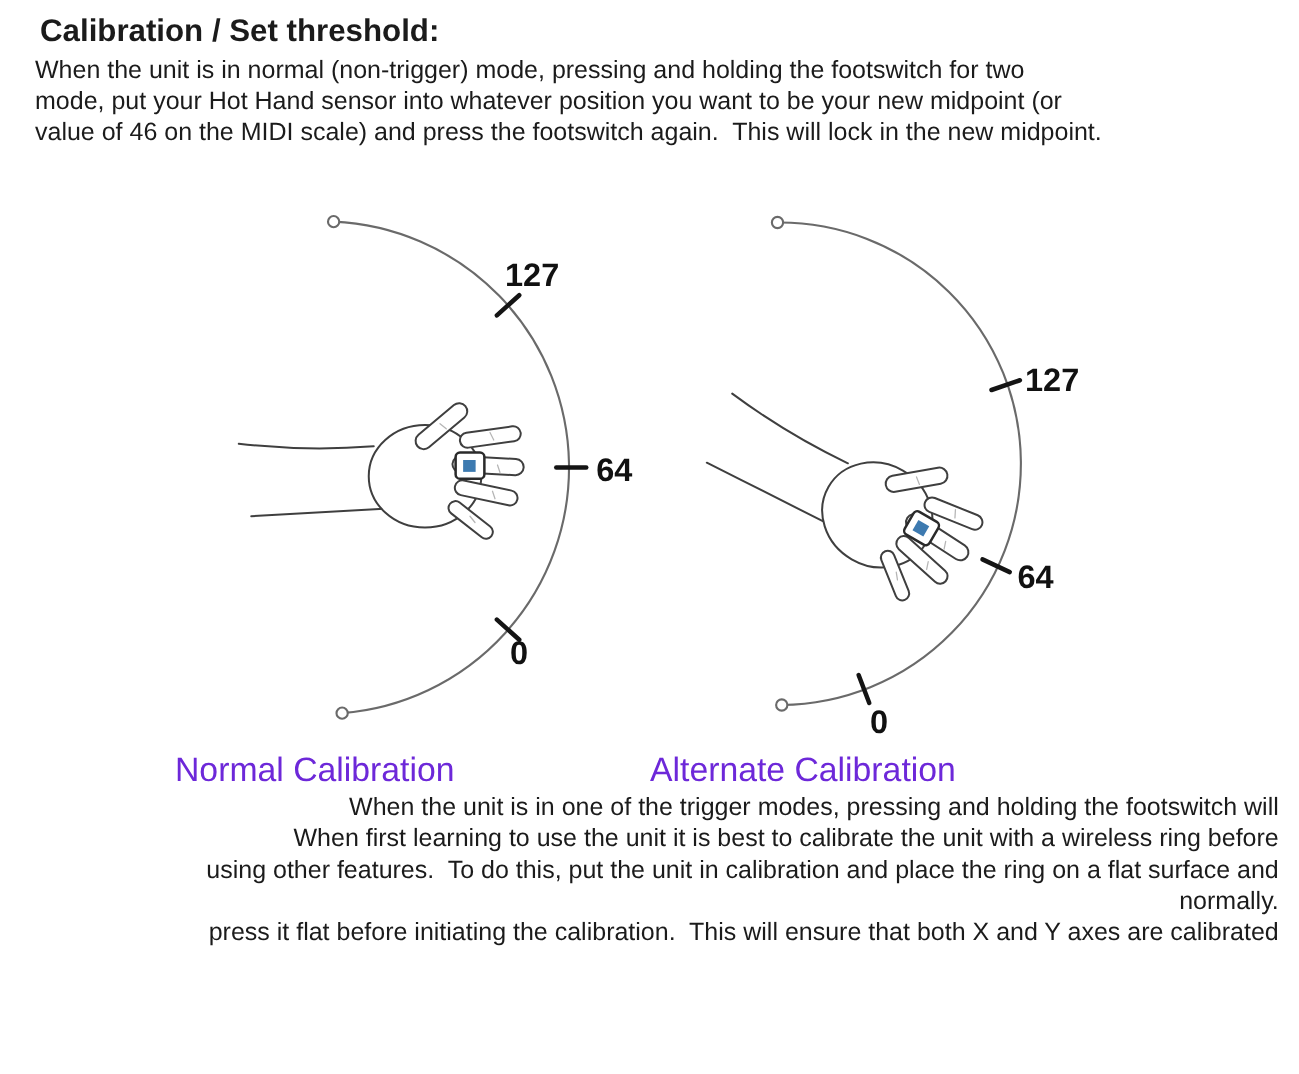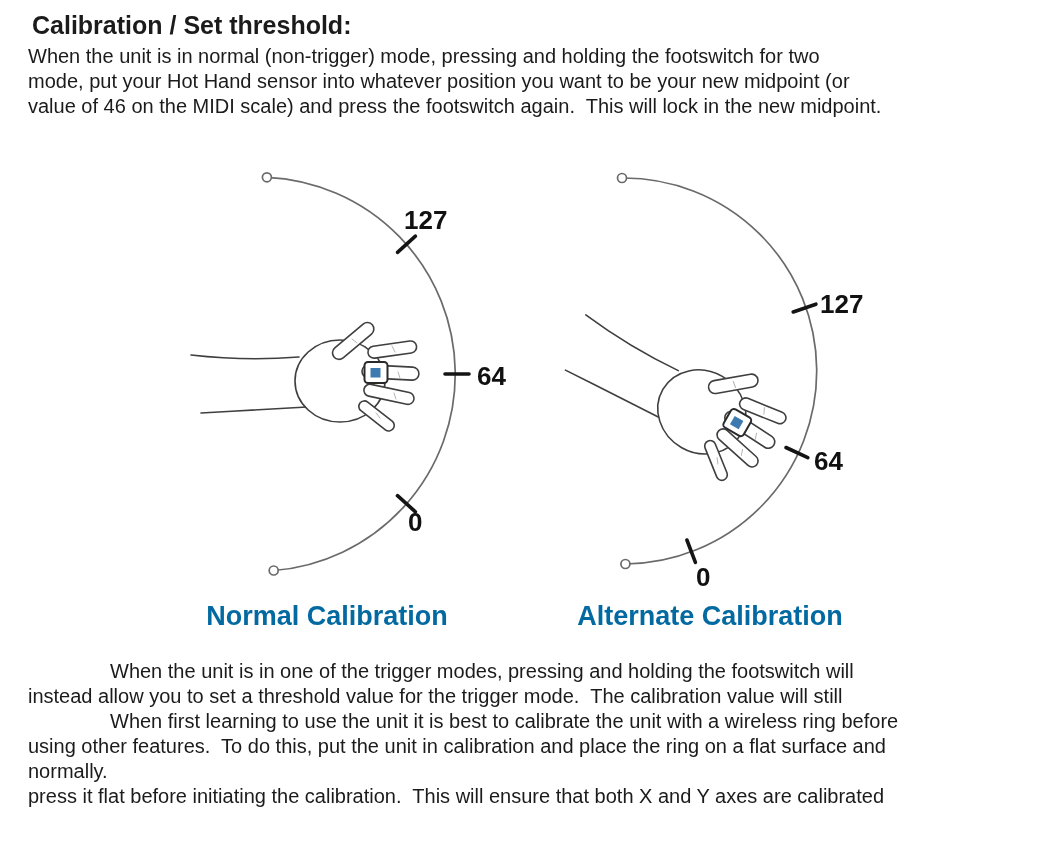--- a/index.html
+++ b/index.html
@@ -22,34 +22,33 @@
   .textblock {
     position: absolute;
     left: 28px;
     width: 995px;
     font-size: 20px;
     line-height: 25px;
   }
   .textblock .tline { white-space: pre; }
   .textblock .tline.indent { padding-left: 82px; }
   .intro-block { top: 44px; }
-  .bottom-block { top: 659px; }
+  .bottom-block { top: 634px; text-align: right; }
   .diagrams-svg {
     position: absolute;
     left: 0; top: 0;
     width: 1039px; height: 859px;
     pointer-events: none;
   }
   .caption {
     position: absolute;
     top: 601px;
     font-size: 27px;
-    font-weight: 700;
-    text-align: center;
-    color: #0369a1;
+    font-weight: 400;
+    color: #6d28d9;
   }
   .caption-normal { left: 140px; width: 374px; }
   .caption-alternate { left: 520px; width: 380px; }
 
   
   .arc-line { fill: none; stroke: #6a6a6a; stroke-width: 1.7; }
   .endpoint { fill: #ffffff; stroke: #6a6a6a; stroke-width: 1.7; }
   .tick { stroke: #141414; stroke-width: 3.6; stroke-linecap: round; }
   .scale-num {
     font-family: "Liberation Sans", sans-serif;
@@ -130,20 +129,19 @@
 
       <use href="#hand-shape" transform="translate(737,423) rotate(30)"></use>
     </g>
   </svg>
 
   <div class="caption caption-normal">Normal Calibration</div>
   <div class="caption caption-alternate">Alternate Calibration</div>
 
   <div class="textblock bottom-block">
     <div class="tline indent">When the unit is in one of the trigger modes, pressing and holding the footswitch will</div>
-    <div class="tline">instead allow you to set a threshold value for the trigger mode.  The calibration value will still</div>
     <div class="tline indent">When first learning to use the unit it is best to calibrate the unit with a wireless ring before</div>
     <div class="tline">using other features.  To do this, put the unit in calibration and place the ring on a flat surface and</div>
     <div class="tline">normally.</div>
     <div class="tline">press it flat before initiating the calibration.  This will ensure that both X and Y axes are calibrated</div>
   </div>
 
 </div>
 
 </body></html>

